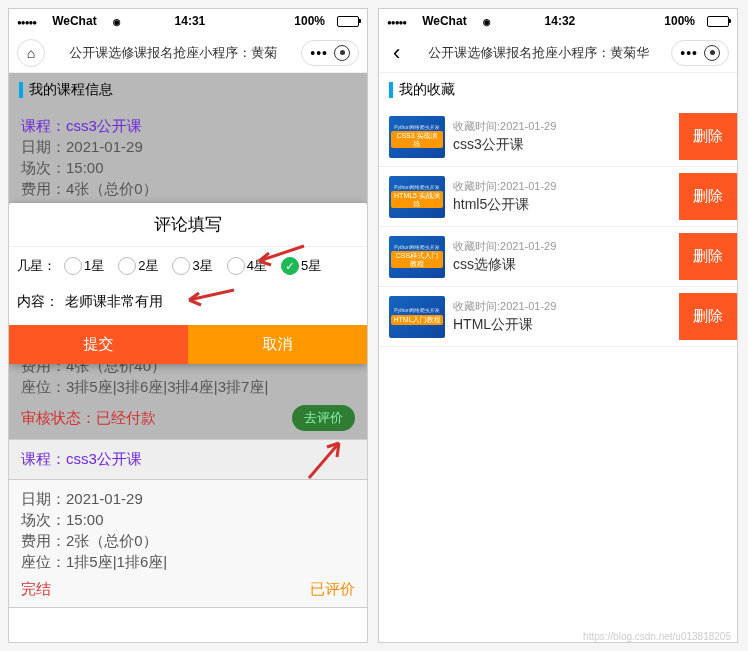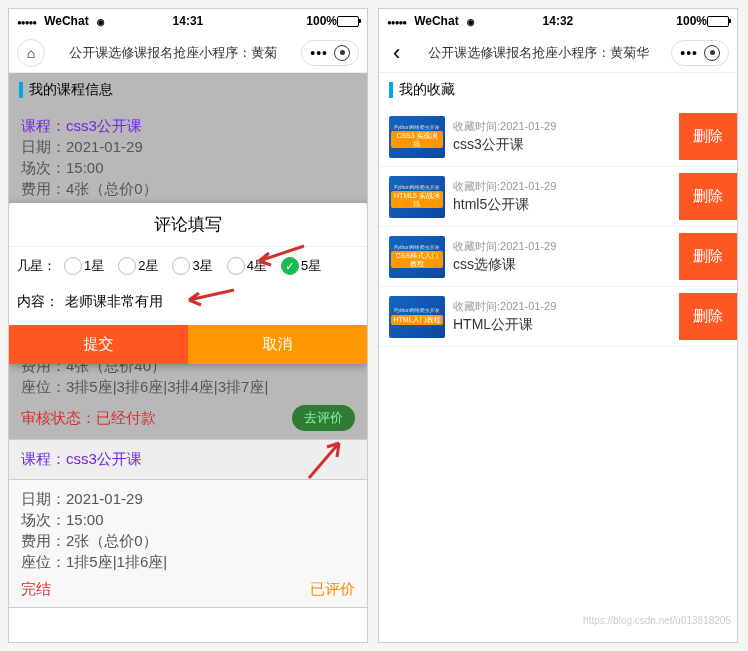--- a/index.html
+++ b/index.html
@@ -1,21 +1,21 @@
 <!DOCTYPE html>
 <html><head>
   <meta charset="utf-8">
   <style>
     * { margin: 0; padding: 0; box-sizing: border-box; }
     body { font-family: -apple-system, "Helvetica Neue", Arial, sans-serif; background: #f5f5f5; display: flex; gap: 10px; padding: 8px; }
     .phone { width: 360px; height: 635px; background: #fff; border: 1px solid #ccc; position: relative; overflow: hidden; }
     .status-bar { height: 24px; background: #fff; display: flex; align-items: center; justify-content: space-between; padding: 0 8px; font-size: 12px; font-weight: bold; }
-    .status-left { display: flex; align-items: center; gap: 8px; }
+    .status-left { display: flex; align-items: center; gap: 16px; }
     .dots::before { content: "●●●●●"; letter-spacing: -1px; font-size: 8px; }
-    .status-right { display: flex; align-items: center; gap: 0; margin-left: 35px; }
+    .status-right { display: flex; align-items: center; gap: 12px; margin-left: 35px; }
     .battery { width: 22px; height: 11px; border: 1.5px solid #000; border-radius: 2px; position: relative; }
     .battery::after { content: ""; position: absolute; right: -3px; top: 2px; width: 2px; height: 4px; background: #000; border-radius: 0 1px 1px 0; }
     .battery-fill { background: #000; height: 100%; width: 100%; }
     .nav-bar { height: 40px; display: flex; align-items: center; padding: 0 8px; gap: 6px; background: #fff; border-bottom: 1px solid #eee; }
     .home-btn { width: 28px; height: 28px; border: 1px solid #ddd; border-radius: 50%; display: flex; align-items: center; justify-content: center; font-size: 14px; }
     .back-chev { font-size: 22px; font-weight: 300; padding: 0 6px; }
     .nav-title { flex: 1; text-align: center; font-size: 13px; color: #333; white-space: nowrap; overflow: hidden; }
     .nav-right { display: flex; align-items: center; gap: 2px; }
     .pill { border: 1px solid #ddd; border-radius: 14px; padding: 3px 8px; display: flex; align-items: center; gap: 6px; }
     .dots3::before { content: "•••"; font-size: 14px; letter-spacing: 1px; }
@@ -48,21 +48,21 @@
     .arrow { position: absolute; font-size: 28px; color: #d32f2f; pointer-events: none; }
     
     .fav-list { padding: 0; }
     .fav-item { display: flex; align-items: center; padding: 6px 0 6px 10px; border-bottom: 1px solid #f0f0f0; background: #fff; }
     .fav-thumb { width: 56px; height: 42px; background: linear-gradient(135deg,#1565c0,#0d47a1); color: #fff; font-size: 8px; display: flex; flex-direction: column; align-items: center; justify-content: center; border-radius: 2px; text-align: center; line-height: 1.1; padding: 2px; }
     .fav-thumb-title { background: #ff9800; padding: 1px 2px; border-radius: 2px; margin-top: 1px; font-size: 7px; }
     .fav-info { flex: 1; padding: 0 8px; }
     .fav-date { font-size: 11px; color: #999; }
     .fav-name { font-size: 14px; color: #333; margin-top: 2px; }
     .del-btn { background: #ff5722; color: #fff; padding: 14px 14px; font-size: 15px; align-self: stretch; display: flex; align-items: center; }
-    .watermark { position: absolute; bottom: 16px; right: 6px; font-size: 10px; color: #ccc; }
+    .watermark { position: absolute; bottom: 0; right: 6px; font-size: 10px; color: #ccc; }
     .wifi::before { content: "◉"; font-size: 9px; }
   </style>
 </head>
 <body>
 
 <div class="phone">
   <div class="status-bar">
     <div class="status-left">
       <span class="dots"></span>
       <span>WeChat</span>

